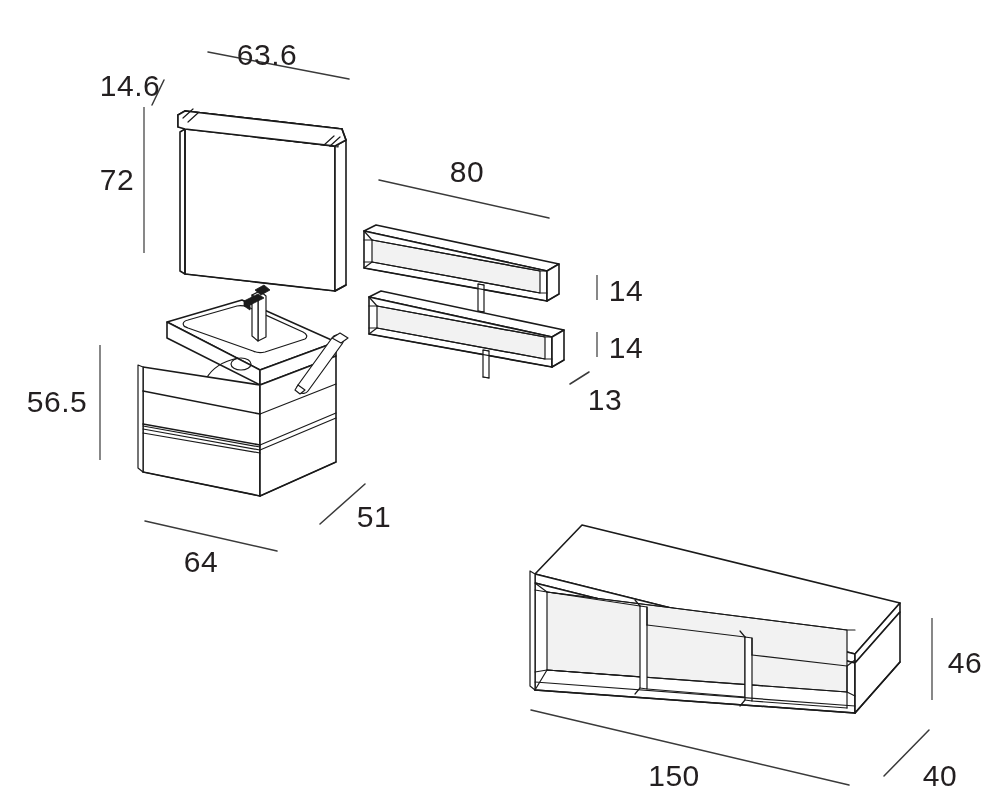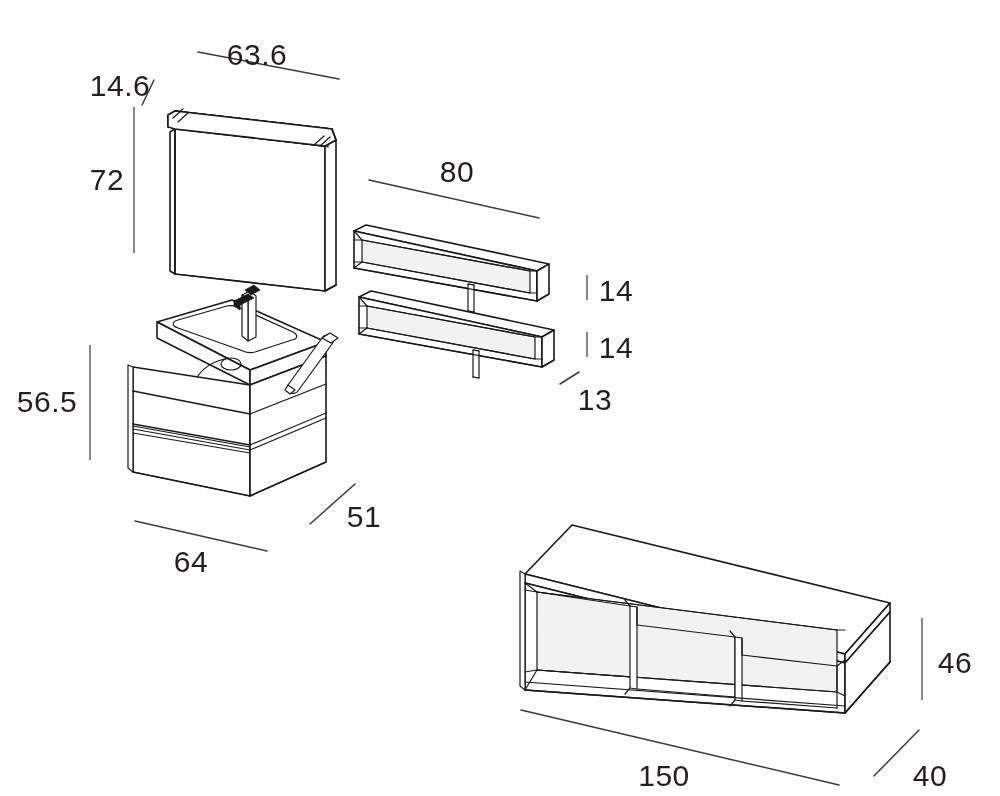--- a/index.html
+++ b/index.html
@@ -10,21 +10,21 @@
   }
   body {
     width: 1000px;
     height: 796px;
     position: relative;
     overflow: hidden;
     font-family: "Liberation Sans", sans-serif;
   }
   #drawing-root {
     position: absolute;
-    left: 2px;
+    left: 12px;
     top: 0;
     width: 804px;
     height: 796px;
     text-align: right;
   }
   svg#technical-drawing {
     display: block;
     width: 1000px;
     height: 796px;
     background: #ffffff;

